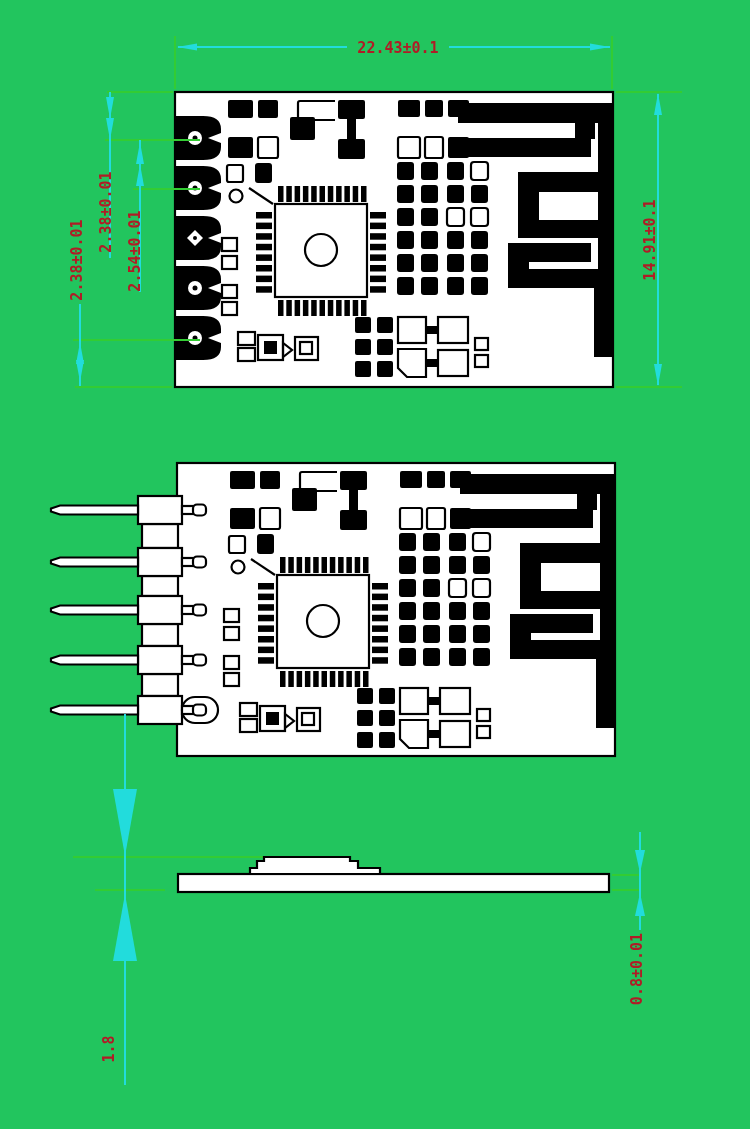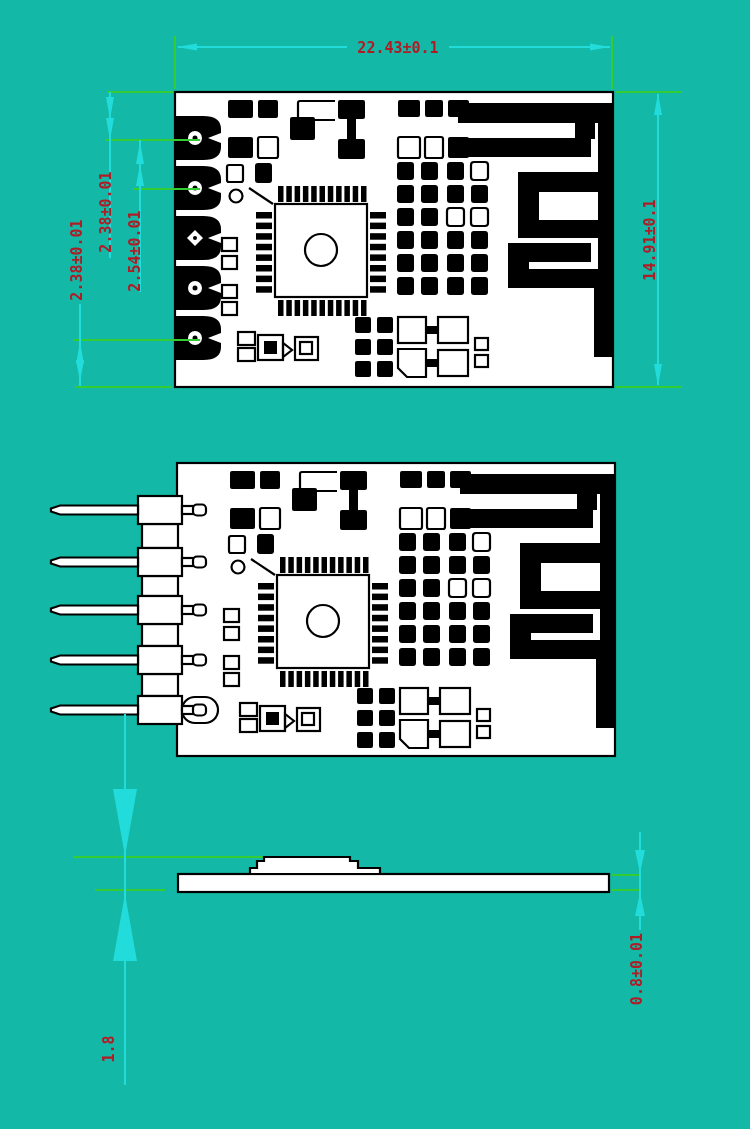--- a/index.html
+++ b/index.html
@@ -1,16 +1,16 @@
 <!DOCTYPE html>
 <html><head>
 <meta charset="utf-8">
 <style>
   html,body{margin:0;padding:0;background:#ffffff;}
-  .stage{position:relative;width:750px;height:1129px;background:#14b8a6;overflow:hidden;
+  .stage{position:relative;width:750px;height:1129px;background:#22c55e;overflow:hidden;
          font-family:"DejaVu Sans Mono","Liberation Mono",monospace;}
   svg text{font-family:"DejaVu Sans Mono","Liberation Mono",monospace;font-weight:bold;}
   .f{fill:#000;}
   .o{fill:#fff;stroke:#000;stroke-width:2.2;}
   .ln{fill:none;stroke:#000;stroke-width:2.2;}
   .ext{stroke:#33cc33;stroke-width:2;fill:none;}
   .dim{stroke:#22dcdc;stroke-width:2;fill:none;}
   .arr{fill:#22dcdc;stroke:none;}
   .dtx{fill:#b01c26;font-size:15px;}
 </style>

